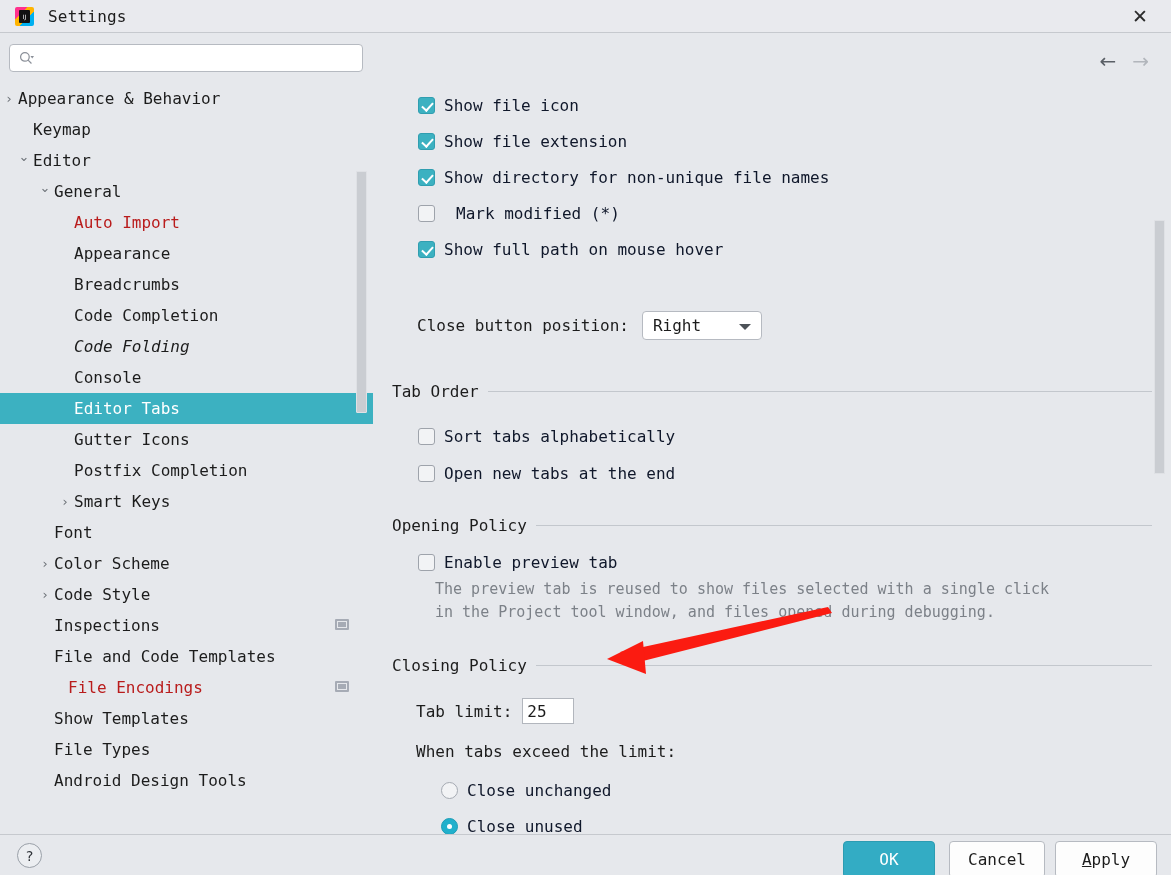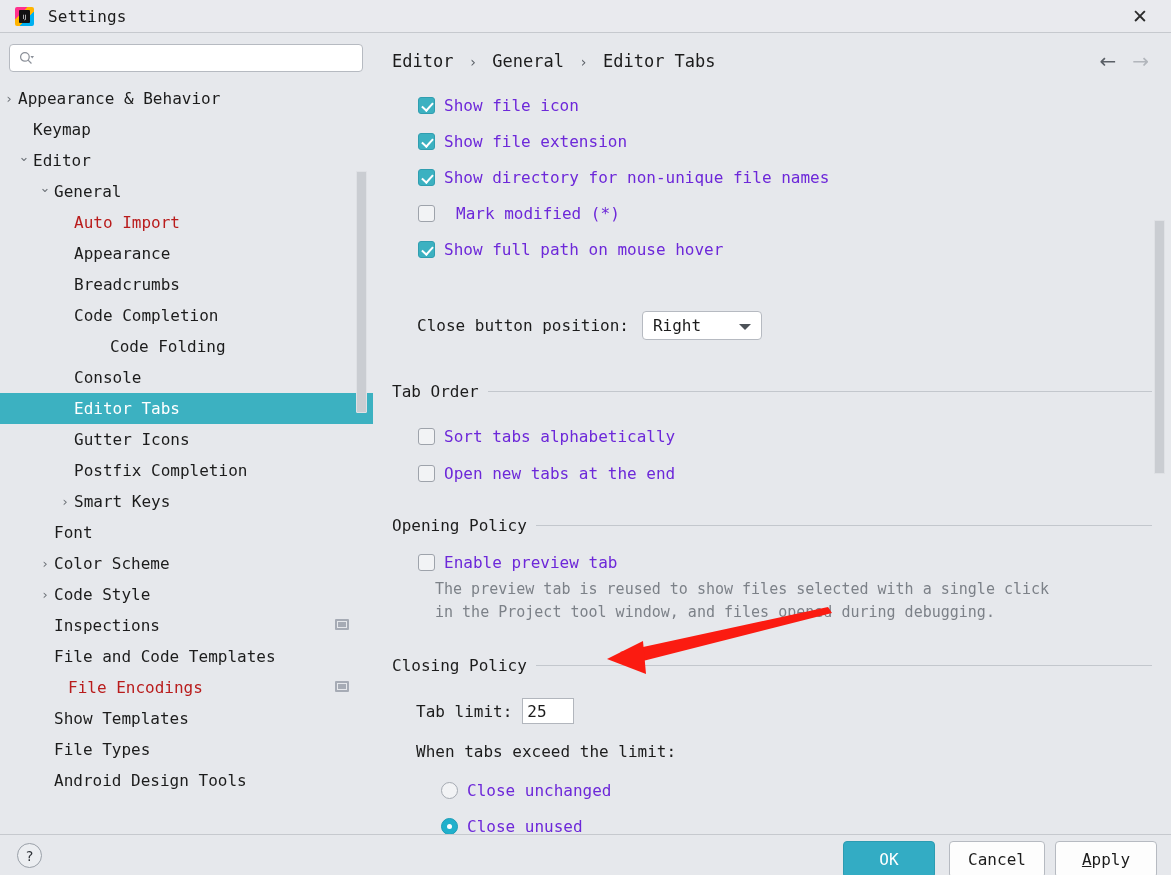--- a/index.html
+++ b/index.html
@@ -139,21 +139,21 @@
     width: 17px; height: 17px; border-radius: 3px; flex: none;
     position: relative; cursor: pointer;
   }
   .cb.on { background: #3cb1c1; border: 1px solid #309eb0; }
   .cb.off { background: #f2f3f5; border: 1px solid #9ea3ab; }
   .cb.on::after {
     content: ""; position: absolute; left: 5px; top: 2px;
     width: 5px; height: 9px; border: solid #fff;
     border-width: 0 2px 2px 0; transform: rotate(42deg);
   }
-  .cb-label { margin-left: 9px; font-size: 16px; color: #6d28d9; white-space: nowrap; cursor: default; }
+  .cb-label { margin-left: 9px; font-size: 16px; color: #0f172a; white-space: nowrap; cursor: default; }
 
   
   .rb {
     width: 17px; height: 17px; border-radius: 50%; flex: none;
     position: relative; cursor: pointer;
   }
   .rb.off { background: #f2f3f5; border: 1px solid #a5aab2; }
   .rb.on  { background: #21b0cc; border: 1px solid #1d9db6; }
   .rb.on::after {
     content: ""; position: absolute; left: 5px; top: 5px;
@@ -253,21 +253,21 @@
     <div class="tree">
       <div id="tree-list">
           <div class="tree-item"><span class="arrow" style="left: 2px;">›</span><span class="lbl" style="margin-left: 18px;">Appearance &amp; Behavior</span></div>
           <div class="tree-item"><span class="lbl" style="margin-left: 33px;">Keymap</span></div>
           <div class="tree-item"><span class="arrow" style="left: 17px; line-height: 24px;">⌄</span><span class="lbl" style="margin-left: 33px;">Editor</span></div>
           <div class="tree-item"><span class="arrow" style="left: 38px; line-height: 24px;">⌄</span><span class="lbl" style="margin-left: 54px;">General</span></div>
           <div class="tree-item"><span class="lbl cyan" style="margin-left: 74px;">Auto Import</span></div>
           <div class="tree-item"><span class="lbl" style="margin-left: 74px;">Appearance</span></div>
           <div class="tree-item"><span class="lbl" style="margin-left: 74px;">Breadcrumbs</span></div>
           <div class="tree-item"><span class="lbl" style="margin-left: 74px;">Code Completion</span></div>
-          <div class="tree-item"><span class="lbl" style="margin-left: 110px;">Code Folding</span></div>
+          <div class="tree-item"><span class="lbl" style="margin-left: 74px; font-style: italic;">Code Folding</span></div>
           <div class="tree-item"><span class="lbl" style="margin-left: 74px;">Console</span></div>
           <div class="tree-item selected"><span class="lbl" style="margin-left: 74px;">Editor Tabs</span></div>
           <div class="tree-item"><span class="lbl" style="margin-left: 74px;">Gutter Icons</span></div>
           <div class="tree-item"><span class="lbl" style="margin-left: 74px;">Postfix Completion</span></div>
           <div class="tree-item"><span class="arrow" style="left: 58px;">›</span><span class="lbl" style="margin-left: 74px;">Smart Keys</span></div>
           <div class="tree-item"><span class="lbl" style="margin-left: 54px;">Font</span></div>
           <div class="tree-item"><span class="arrow" style="left: 38px;">›</span><span class="lbl" style="margin-left: 54px;">Color Scheme</span></div>
           <div class="tree-item"><span class="arrow" style="left: 38px;">›</span><span class="lbl" style="margin-left: 54px;">Code Style</span></div>
           <div class="tree-item"><span class="lbl" style="margin-left: 54px;">Inspections</span><span class="badge"></span></div>
           <div class="tree-item"><span class="lbl" style="margin-left: 54px;">File and Code Templates</span></div>
@@ -276,27 +276,20 @@
           <div class="tree-item"><span class="lbl" style="margin-left: 54px;">File Types</span></div>
           <div class="tree-item"><span class="lbl" style="margin-left: 54px;">Android Design Tools</span></div>
         </div>
       <div class="left-scroll-track"></div>
       <div class="left-scroll-thumb"></div>
     </div>
   </div>
 
   <div class="right-panel">
 
-    <div class="breadcrumb">
-      <span>Editor</span>
-      <span class="sep">›</span>
-      <span>General</span>
-      <span class="sep">›</span>
-      <span>Editor Tabs</span>
-    </div>
 
     <div class="nav-arrows">
       <span class="nav-back">←</span>
       <span class="nav-fwd">→</span>
     </div>
 
     <div class="content">
 
       <div id="top-checkboxes" style="position:absolute;left:45px;top:6px;">
           <div class="row" style="height: 36px;">

